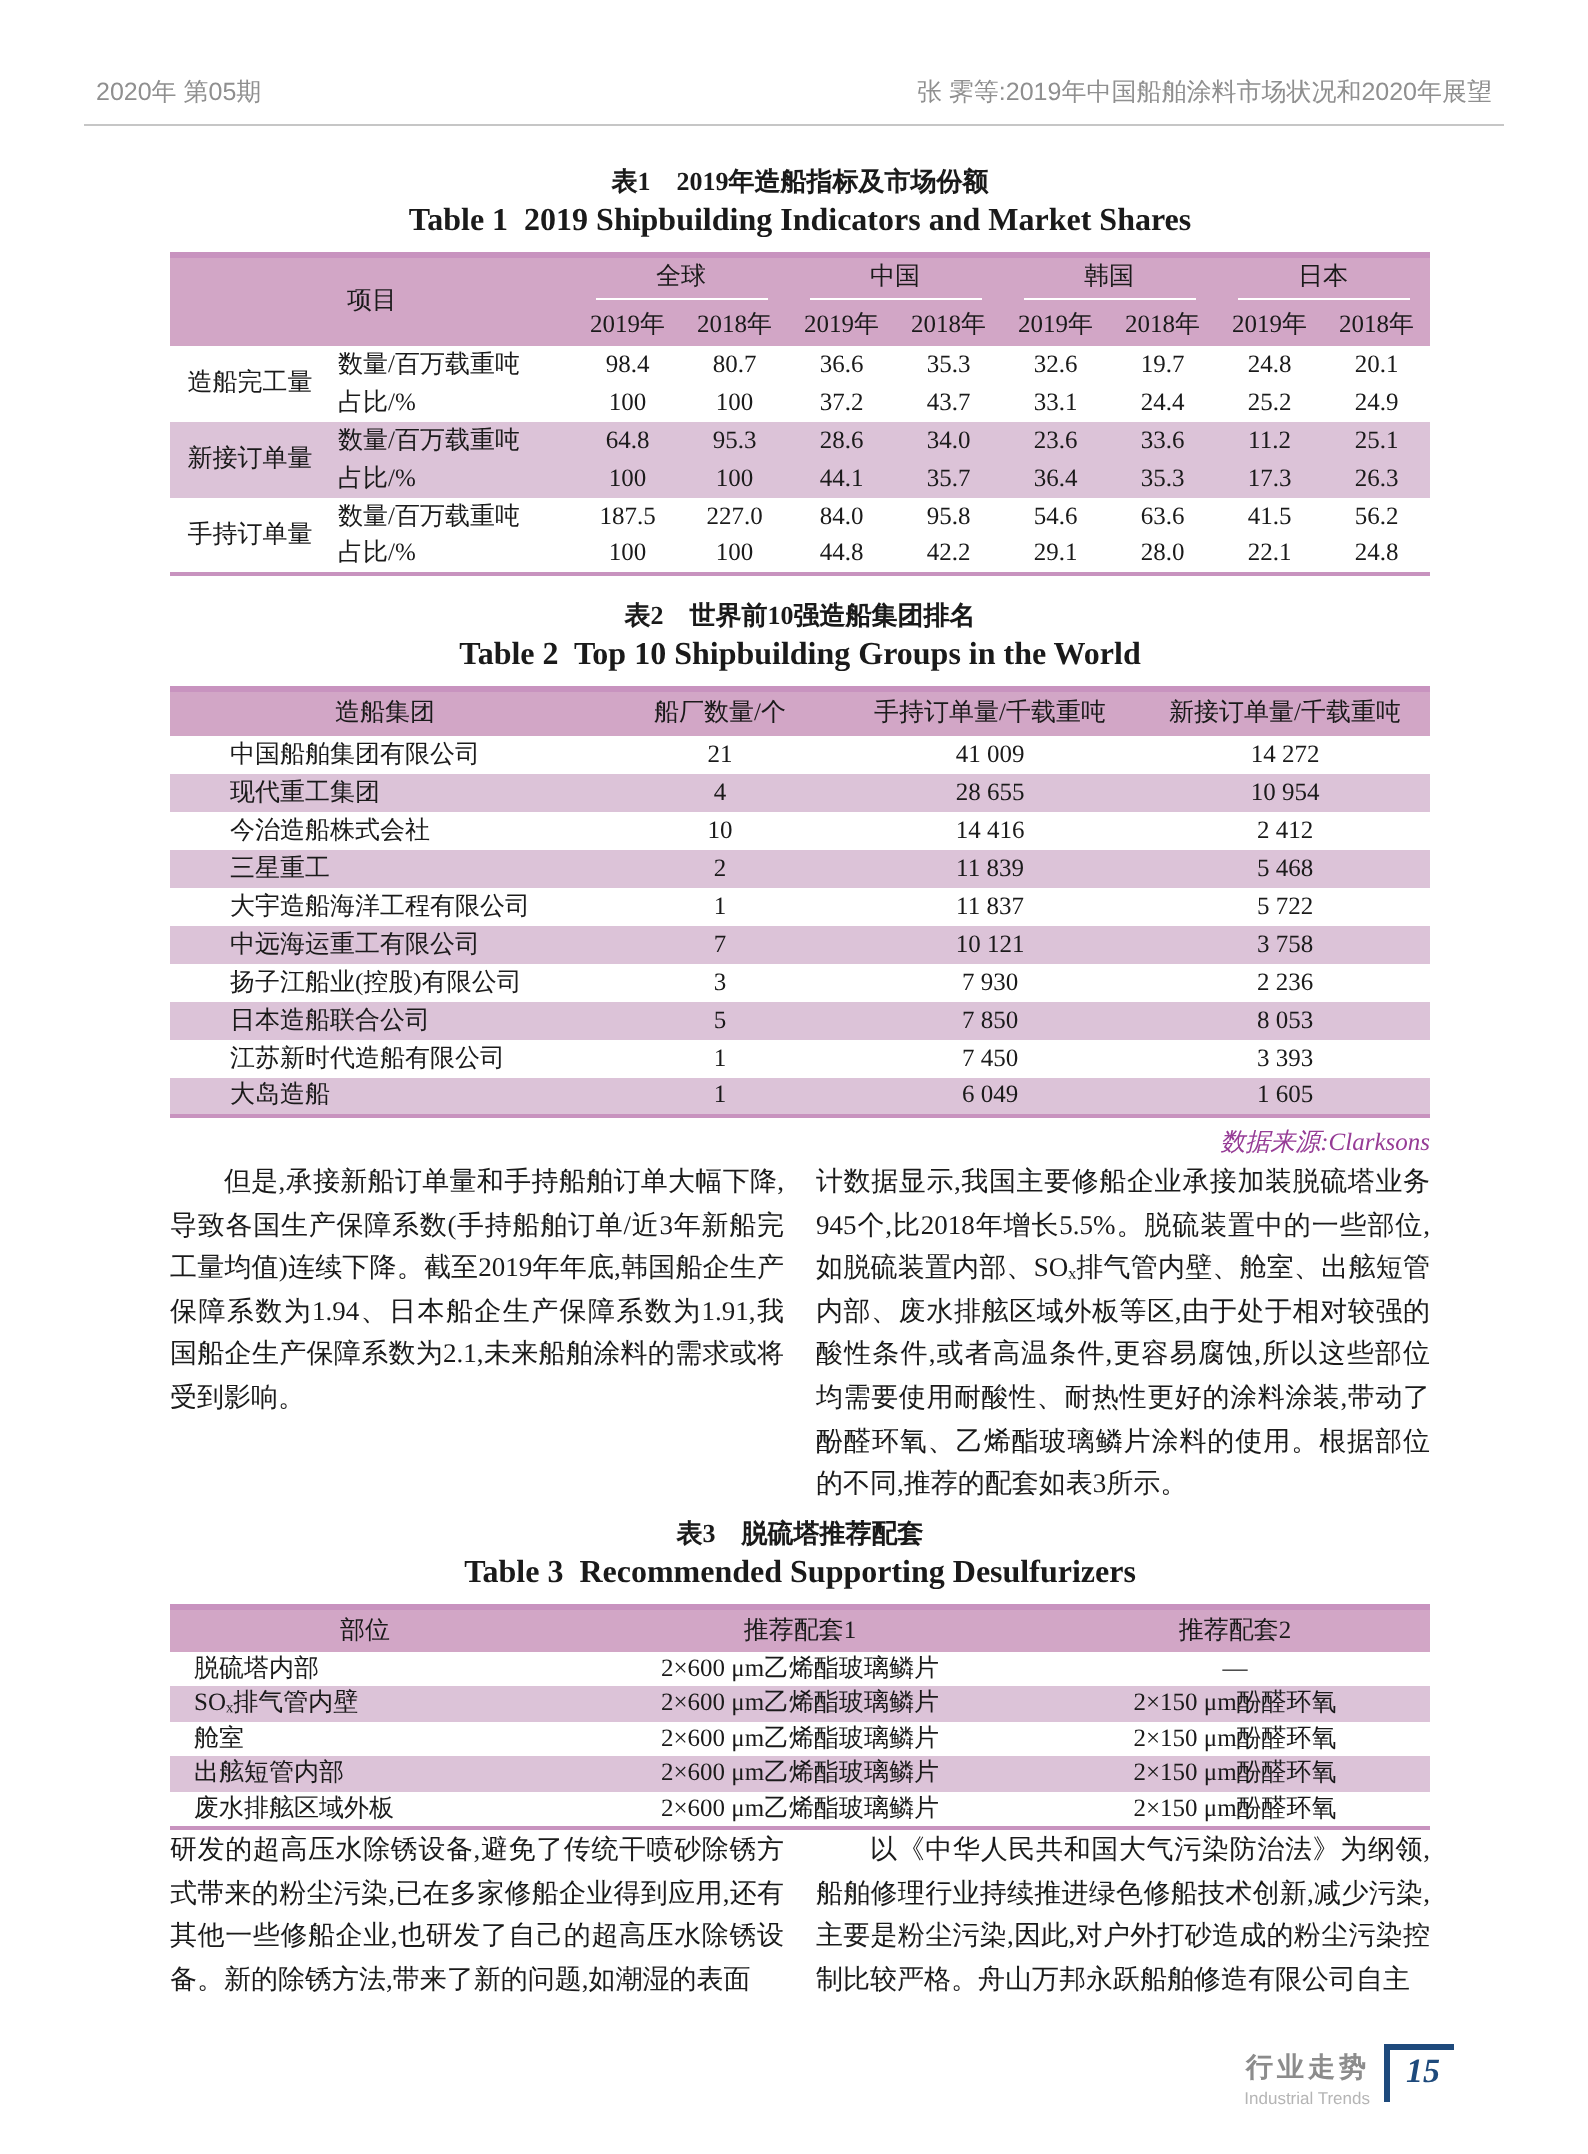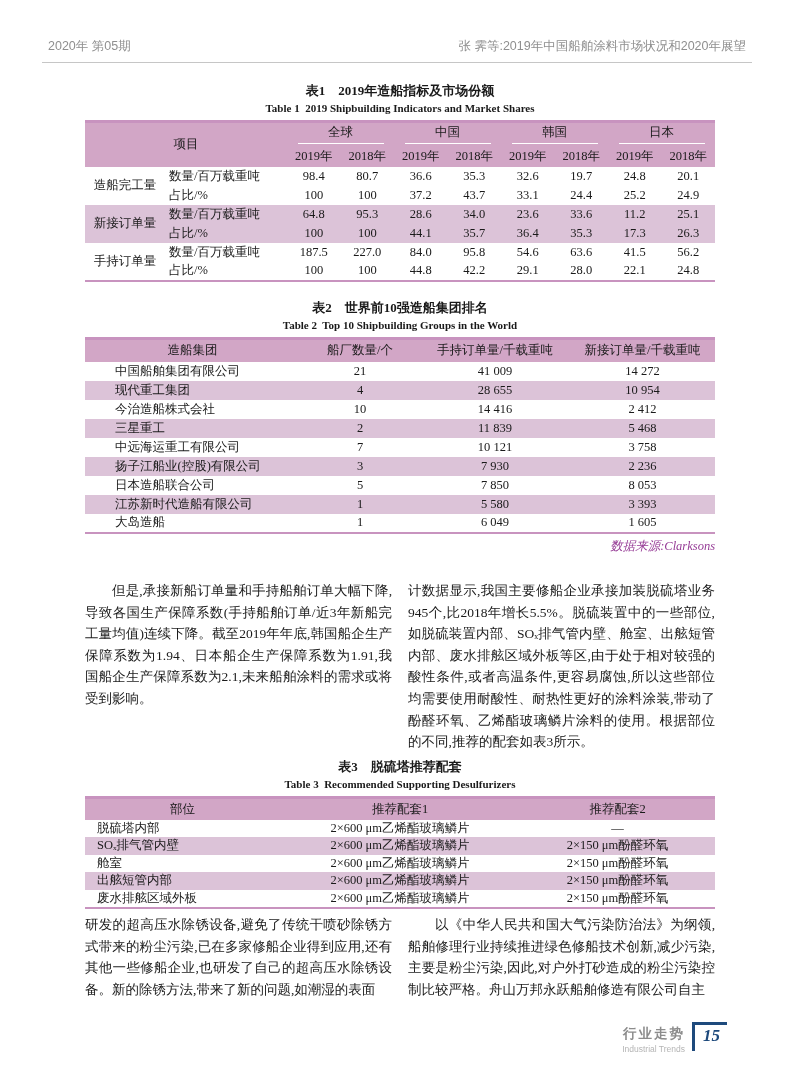--- a/index.html
+++ b/index.html
@@ -15,21 +15,21 @@
   body{
     width:794px;height:1077px;background:#ffffff;position:relative;overflow:hidden;
     font-family:"Liberation Serif","DejaVu Serif",serif;color:var(--text);
   }
   
   .pagehead{position:absolute;top:38px;left:48px;right:48px;}
   .head-row{display:flex;justify-content:space-between;align-items:baseline;
     font-size:12.5px;color:var(--gray);font-family:"Liberation Sans","DejaVu Sans",sans-serif;gap:34px;}
   .head-rule{border:none;border-top:1px solid #c6c6c6;margin:7px -6px 0 -6px;}
   .title-zh{font-size:13px;font-weight:bold;text-align:center;white-space:pre-wrap;}
-  .title-en{font-size:11px;font-weight:bold;text-align:center;white-space:pre-wrap;margin-top:2px;}
+  .title-en{font-size:16px;font-weight:bold;text-align:center;white-space:pre-wrap;margin-top:2px;}
   
   table{border-collapse:collapse;table-layout:fixed;width:630px;margin-top:6px;
     border-top:3px solid var(--table-border);border-bottom:2px solid var(--table-border);}
   th,td{font-size:12.5px;text-align:center;padding:0;font-weight:normal;vertical-align:middle;overflow:hidden;}
   thead th{background:var(--header-pink);}
   
   .t1 thead tr:nth-child(1){height:24px;}
   .t1 thead tr:nth-child(2){height:21px;}
   .t1 tbody tr{height:19px;}
   .t1 .region span{display:inline-block;min-width:86px;padding-bottom:2px;border-bottom:1px solid #fff;}
@@ -225,41 +225,47 @@
         <td>14 416</td>
         <td>2 412</td>
       </tr>
       <tr>
         <td class="company">三星重工</td>
         <td>2</td>
         <td>11 839</td>
         <td>5 468</td>
       </tr>
       <tr>
+        <td class="company">大宇造船海洋工程有限公司</td>
+        <td>1</td>
+        <td>11 837</td>
+        <td>5 722</td>
+      </tr>
+      <tr>
         <td class="company">中远海运重工有限公司</td>
         <td>7</td>
         <td>10 121</td>
         <td>3 758</td>
       </tr>
       <tr>
         <td class="company">扬子江船业(控股)有限公司</td>
         <td>3</td>
         <td>7 930</td>
         <td>2 236</td>
       </tr>
       <tr>
         <td class="company">日本造船联合公司</td>
         <td>5</td>
         <td>7 850</td>
         <td>8 053</td>
       </tr>
       <tr>
         <td class="company">江苏新时代造船有限公司</td>
         <td>1</td>
-        <td>5 580</td>
+        <td>7 450</td>
         <td>3 393</td>
       </tr>
       <tr>
         <td class="company">大岛造船</td>
         <td>1</td>
         <td>6 049</td>
         <td>1 605</td>
       </tr>
     </tbody>
   </table>

